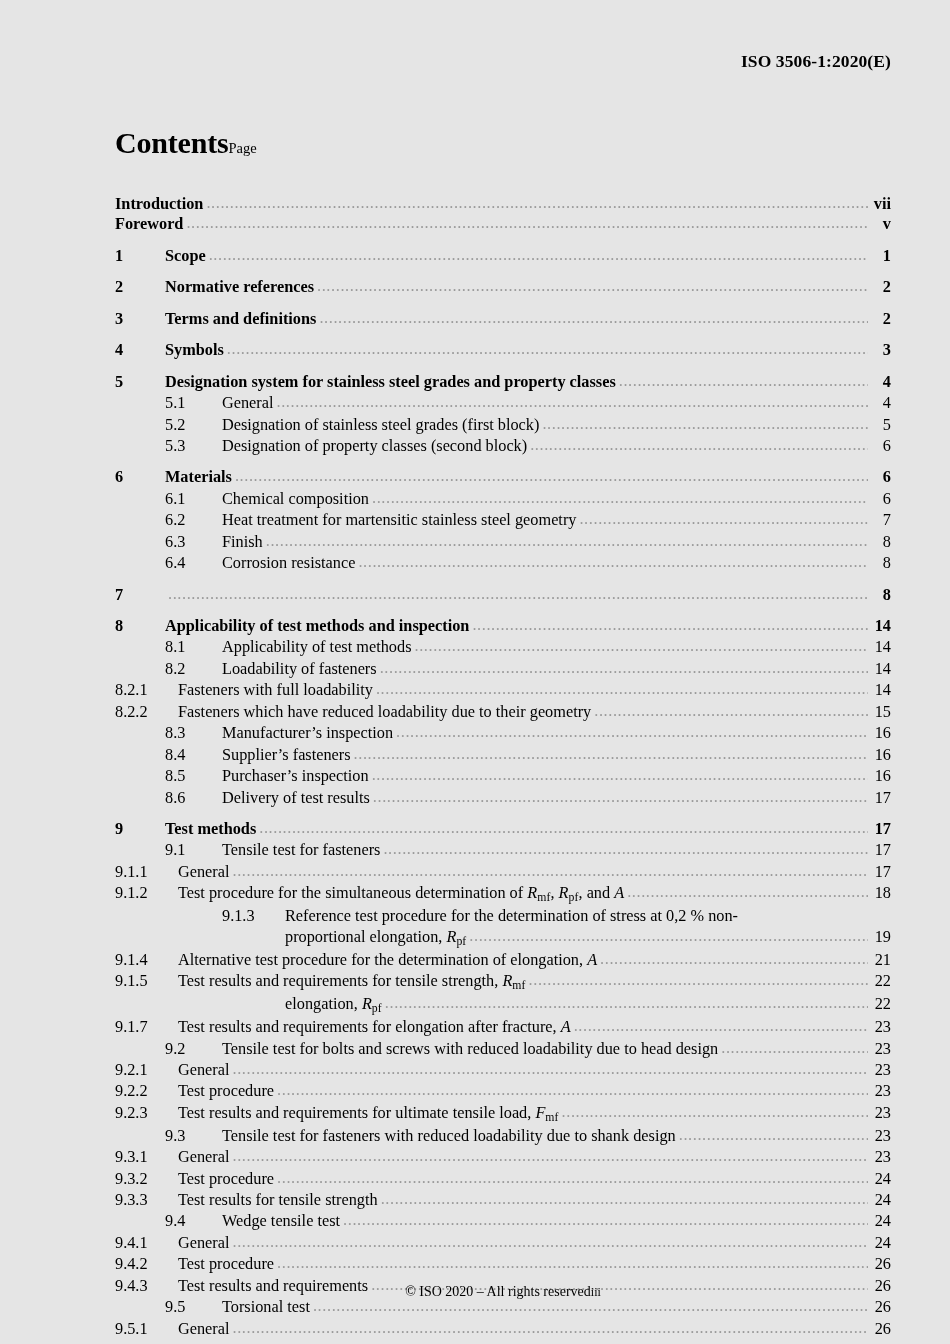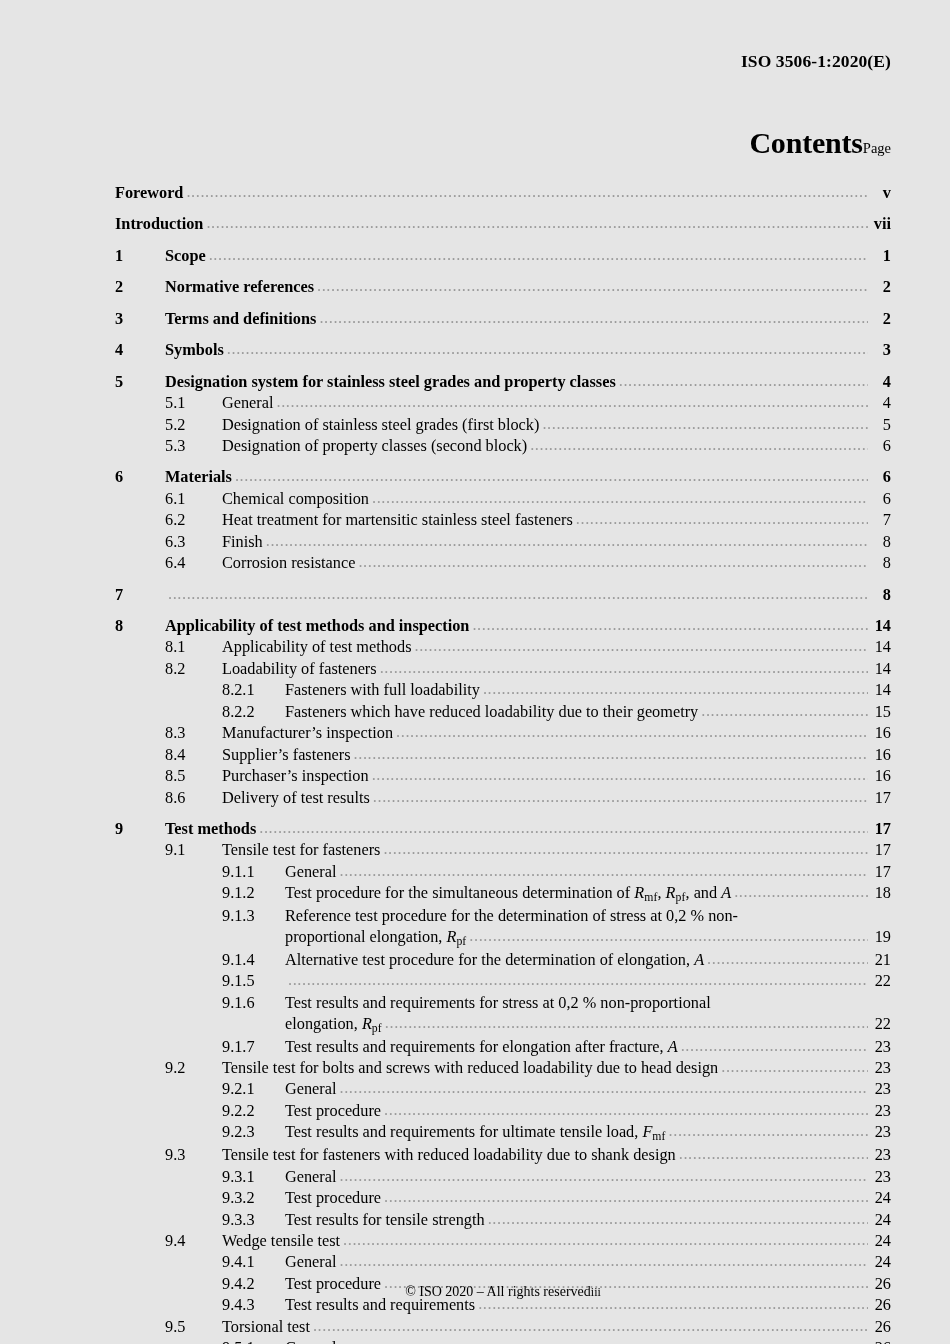--- a/index.html
+++ b/index.html
@@ -31,21 +31,21 @@
   }
 
   
   .contents-head {
     position: absolute;
     top: 128px;
     left: 115px;
     right: 59px;
     display: flex;
     align-items: baseline;
-    justify-content: flex-end;
+    justify-content: flex-start;
   }
   .contents-title {
     font-size: 30px;
     font-weight: bold;
     letter-spacing: -0.2px;
     line-height: 1;
   }
   .page-label {
     font-size: 14.5px;
     font-weight: normal;
@@ -73,21 +73,21 @@
   .toc-entry.frontmatter { margin-top: 10.5px; }
   .toc-entry.frontmatter.first { margin-top: 0; }
 
   
   .num {
     flex: 0 0 auto;
     white-space: nowrap;
   }
   .lvl1 .num { width: 50px; font-weight: bold; }
   .lvl2 .num { width: 57px; margin-left: 50px; }
-  .lvl3 .num { width: 63px; margin-left: 107px; }
+  .lvl3 .num { width: 63px; }
 
   
   .title {
     flex: 0 1 auto;
     white-space: nowrap;
   }
   .lvl1 .title, .frontmatter .title { font-weight: bold; }
 
   
   .toc-entry.wrap { display: block; }
@@ -164,30 +164,30 @@
 <div class="page">
 
   <div class="doc-header">ISO 3506-1:2020(E)</div>
 
   <div class="contents-head">
     <div class="contents-title">Contents</div>
     <div class="page-label">Page</div>
   </div>
 
   <div class="toc" id="toc-root">
+      <div class="toc-entry frontmatter">
+        <span class="title">Introduction</span>
+        <span class="leader"></span>
+        <span class="pg">vii</span>
+      </div>
       <div class="toc-entry frontmatter first">
         <span class="title">Foreword</span>
         <span class="leader"></span>
         <span class="pg">v</span>
       </div>
-      <div class="toc-entry frontmatter">
-        <span class="title">Introduction</span>
-        <span class="leader"></span>
-        <span class="pg">vii</span>
-      </div>
       <div class="toc-entry lvl1">
         <span class="num">1</span>
         <span class="title">Scope</span>
         <span class="leader"></span>
         <span class="pg">1</span>
       </div>
       <div class="toc-entry lvl1">
         <span class="num">2</span>
         <span class="title">Normative references</span>
         <span class="leader"></span>
@@ -236,21 +236,21 @@
         <span class="pg">6</span>
       </div>
       <div class="toc-entry lvl2">
         <span class="num">6.1</span>
         <span class="title">Chemical composition</span>
         <span class="leader"></span>
         <span class="pg">6</span>
       </div>
       <div class="toc-entry lvl2">
         <span class="num">6.2</span>
-        <span class="title">Heat treatment for martensitic stainless steel fasteners</span>
+        <span class="title">Heat treatment for martensitic stainless steel geometry</span>
         <span class="leader"></span>
         <span class="pg">7</span>
       </div>
       <div class="toc-entry lvl2">
         <span class="num">6.3</span>
         <span class="title">Finish</span>
         <span class="leader"></span>
         <span class="pg">8</span>
       </div>
       <div class="toc-entry lvl2">
@@ -351,25 +351,25 @@
         </span>
       </div>
       <div class="toc-entry lvl3">
         <span class="num">9.1.4</span>
         <span class="title">Alternative test procedure for the determination of elongation, <span class="sym">A</span></span>
         <span class="leader"></span>
         <span class="pg">21</span>
       </div>
       <div class="toc-entry lvl3">
         <span class="num">9.1.5</span>
+        <span class="title">Test results and requirements for tensile strength, <span class="sym">R</span><span class="sub">mf</span></span>
         <span class="leader"></span>
         <span class="pg">22</span>
       </div>
       <div class="toc-entry lvl3 wrap">
-        <span class="wrap-inner"><span class="num">9.1.6</span><span class="title">Test results and requirements for stress at 0,2 % non-proportional</span></span>
         <span class="line2">
           <span class="title">elongation, <span class="sym">R</span><span class="sub">pf</span></span>
           <span class="leader"></span>
           <span class="pg">22</span>
         </span>
       </div>
       <div class="toc-entry lvl3">
         <span class="num">9.1.7</span>
         <span class="title">Test results and requirements for elongation after fracture, <span class="sym">A</span></span>
         <span class="leader"></span>

